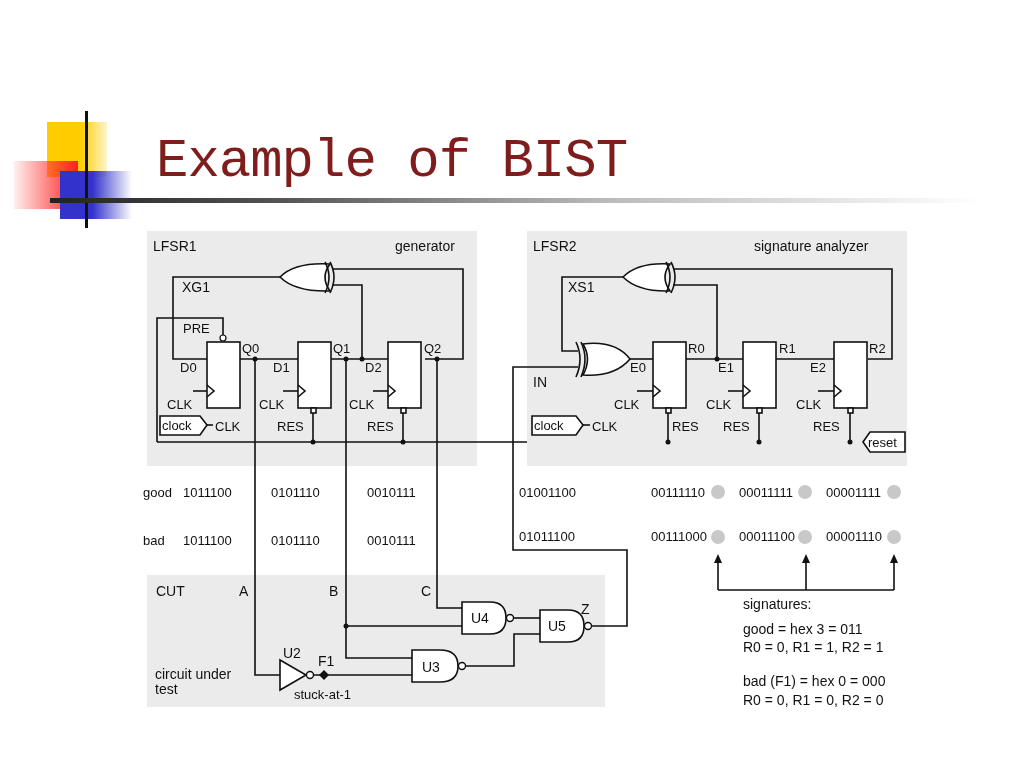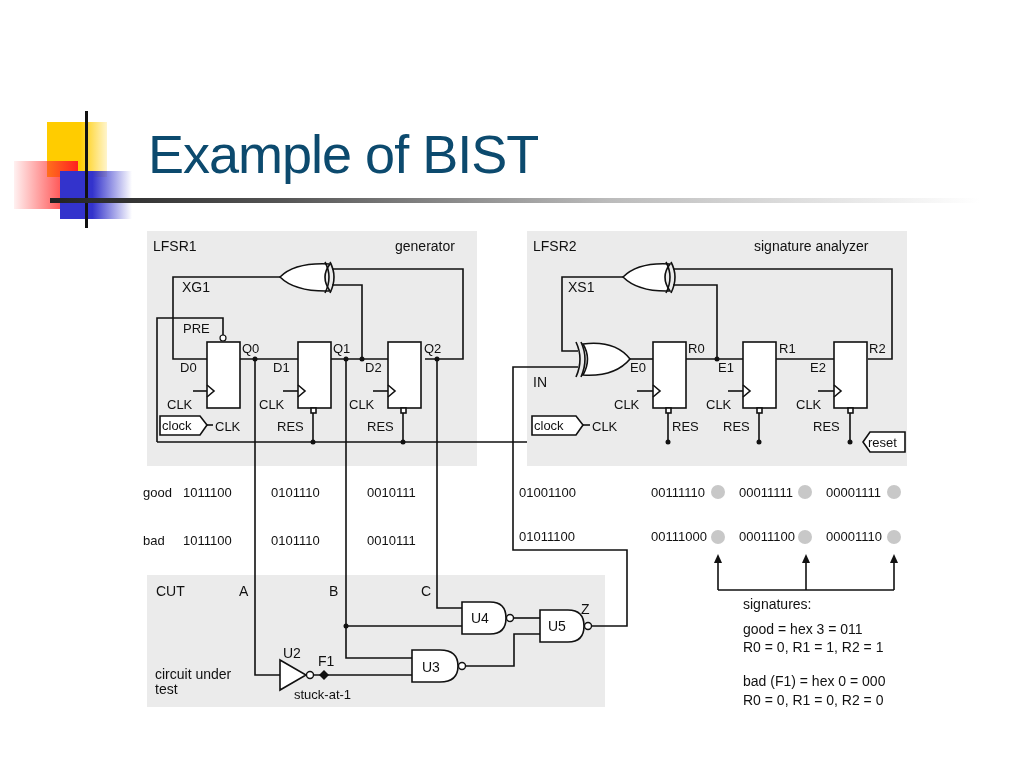--- a/index.html
+++ b/index.html
@@ -3,21 +3,21 @@
 <meta charset="utf-8">
 <style>
   html, body { margin: 0; padding: 0; background: #ffffff; }
   body { width: 1024px; height: 768px; position: relative; overflow: hidden; font-family: "DejaVu Sans", sans-serif; }
   .logo { position: absolute; left: 0; top: 0; width: 140px; height: 240px; }
   .logo .yellow { position: absolute; left: 47px; top: 122px; width: 60px; height: 55px; background: linear-gradient(90deg, #ffcc00 55%, rgba(255,204,0,0.2) 100%); }
   .logo .red { position: absolute; left: 14px; top: 161px; width: 64px; height: 48px; background: linear-gradient(90deg, rgba(255,160,160,0.15) 0%, #ff2020 100%); }
   .logo .blue { position: absolute; left: 60px; top: 171px; width: 72px; height: 48px; background: linear-gradient(90deg, #3333cc 45%, rgba(51,51,204,0) 100%); }
   .logo .vline { position: absolute; left: 85px; top: 111px; width: 3px; height: 117px; background: #111; }
   .title-rule { position: absolute; left: 50px; top: 198px; width: 930px; height: 5px; background: linear-gradient(90deg, #222 0%, #555 25%, #bbb 60%, rgba(255,255,255,0) 100%); }
-  .title { position: absolute; left: 140px; top: 108px; font-family: Liberation Sans, sans-serif; font-size: 54px; color: #0c4a6e; letter-spacing: -1px; line-height: 76px; margin: 8px; font-weight: normal; }
+  .title { position: absolute; left: 140px; top: 108px; font-family: Liberation Mono, monospace; font-size: 54px; color: #7f1d1d; letter-spacing: -1px; line-height: 76px; margin: 16px; font-weight: normal; }
   svg.diagram { position: absolute; left: 0; top: 0; }
   svg text { font-family: "Liberation Sans", sans-serif; fill: #111; }
   .t12 { font-size: 13px; }
   .t14 { font-size: 14px; }
   .wire { stroke: #111; stroke-width: 1.6; fill: none; }
   .box { fill: #ffffff; stroke: #111; stroke-width: 1.6; }
   .panel { fill: #ebebeb; }
   .dot { fill: #111; }
   .hl { fill: #c8c8c8; }
 </style>

